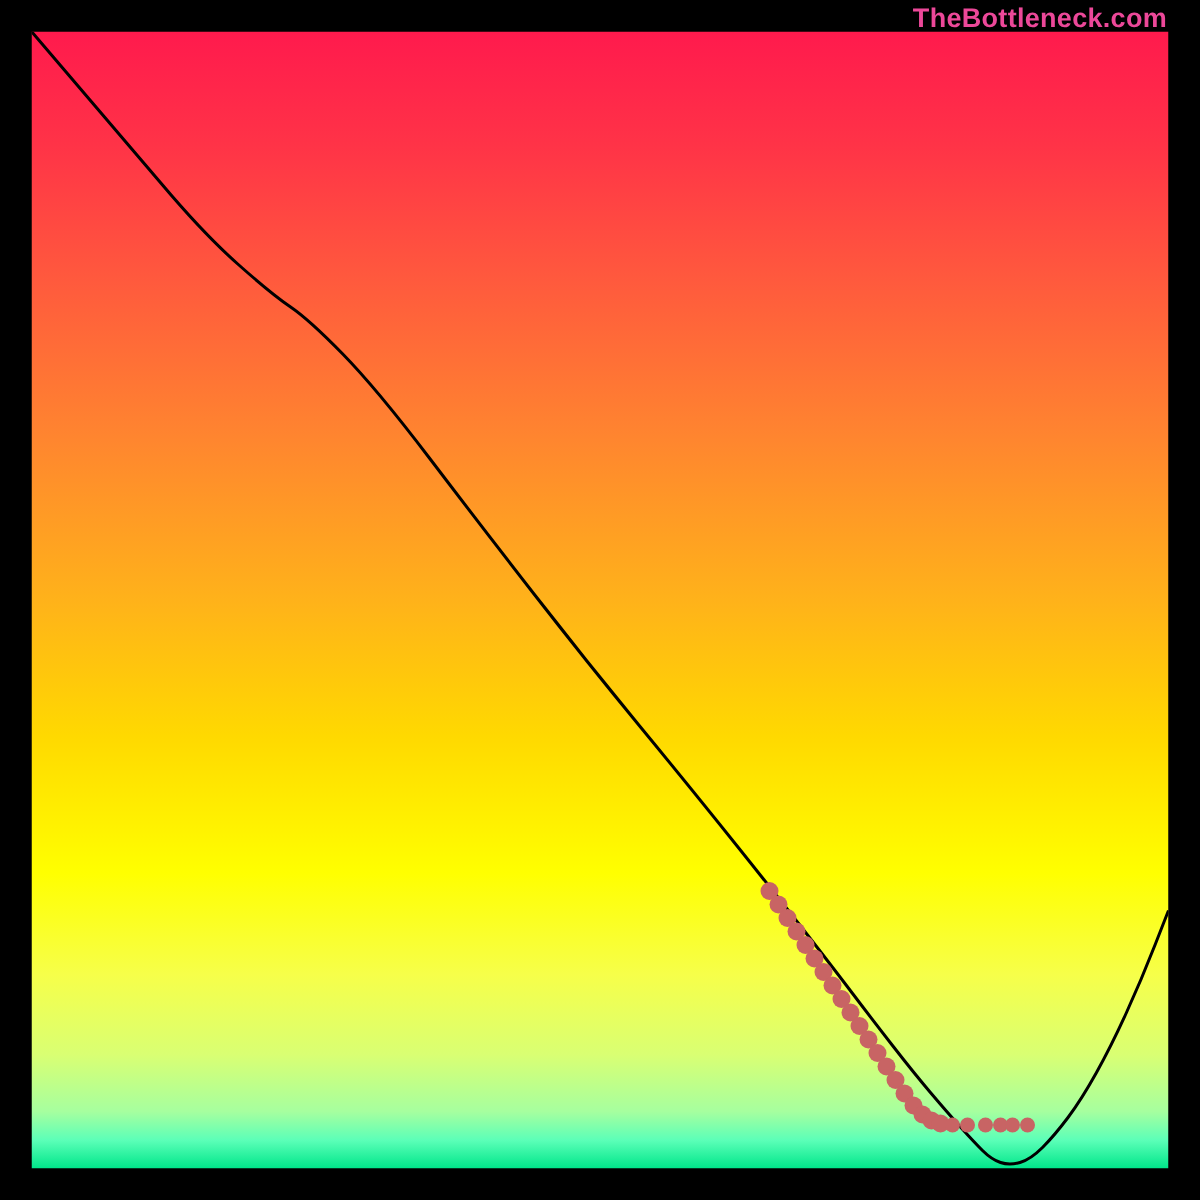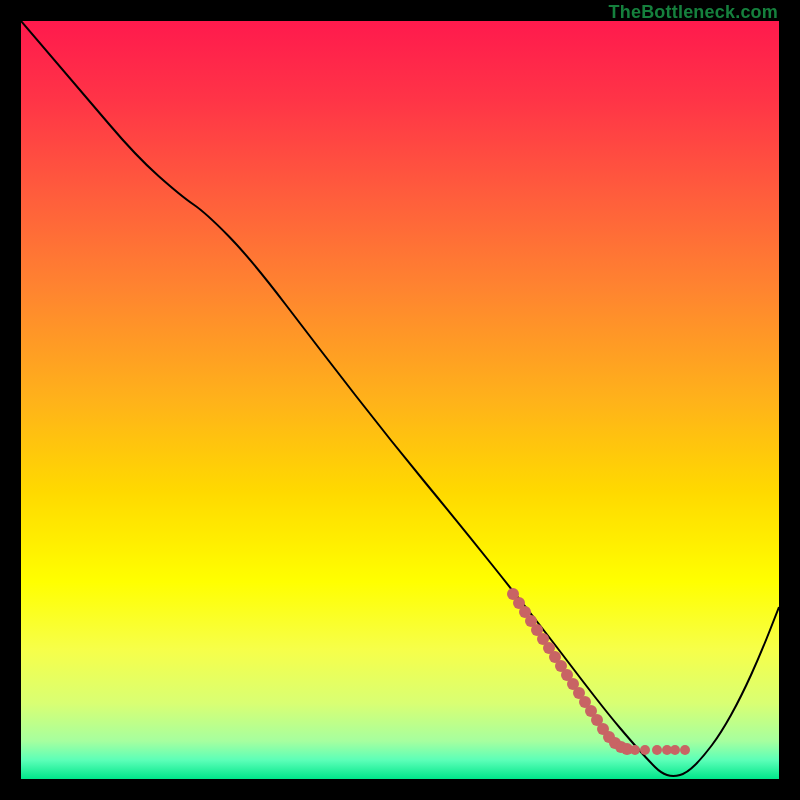--- a/index.html
+++ b/index.html
@@ -1,17 +1,17 @@
 <!DOCTYPE html>
 <html><head>
 <meta charset="utf-8">
 <style>
 html,body{margin:0;padding:0;width:800px;height:800px;background:#000;overflow:hidden}
 .frame{position:absolute;left:21px;top:21px;width:758px;height:758px;background:#000}
-.watermark{position:absolute;right:22px;top:2px;font:bold 18px Arial,Helvetica,sans-serif;color:#15803d;letter-spacing:.2px}
+.watermark{position:absolute;right:22px;top:2px;font:bold 18px Arial,Helvetica,sans-serif;color:#ec4899;letter-spacing:.2px}
 svg{position:absolute;left:21px;top:21px}
 </style>
 </head>
 <body>
 
 <div class="frame"></div>
 <div class="watermark">TheBottleneck.com</div>
 
 <svg id="plot" xmlns="http://www.w3.org/2000/svg" width="758" height="758" viewBox="0 0 758 758">
   <defs>

